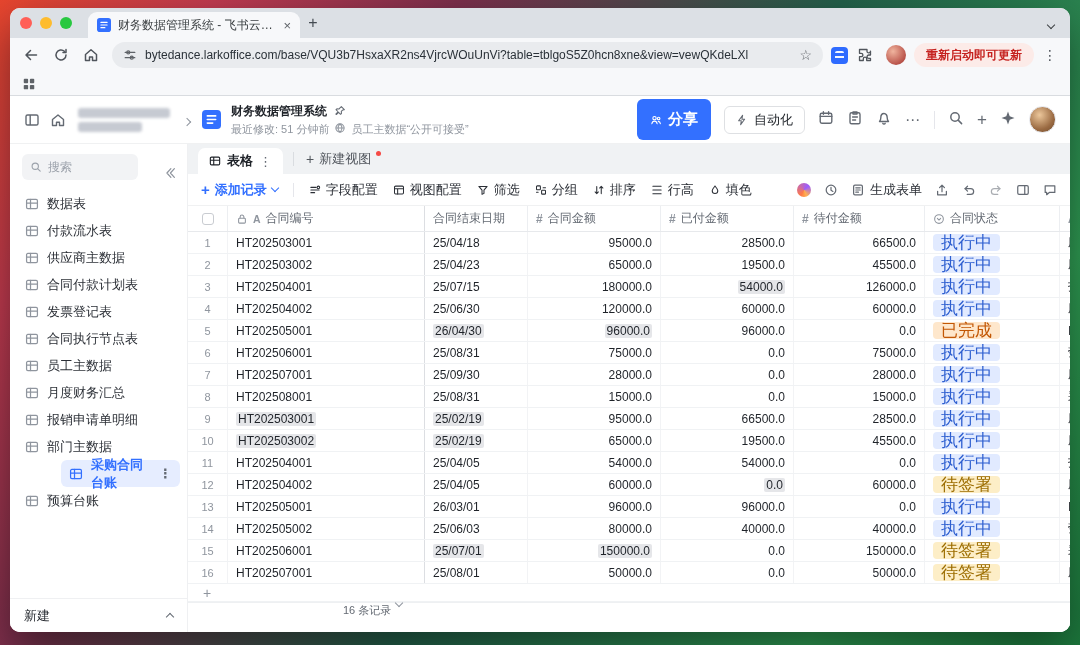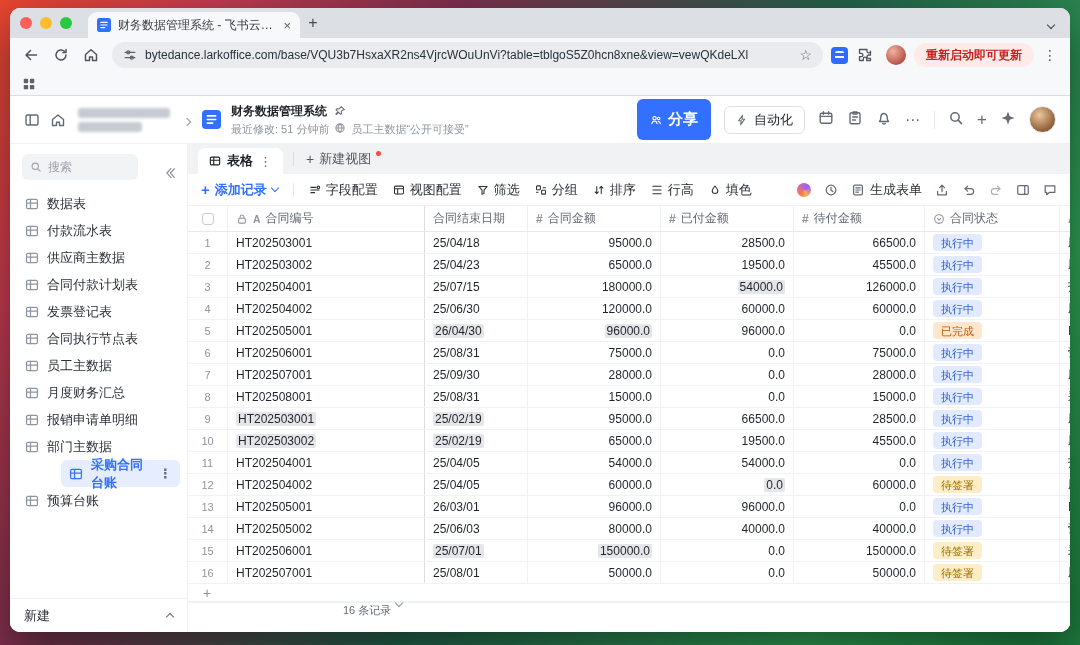--- a/index.html
+++ b/index.html
@@ -105,21 +105,21 @@
   .thead { height:26px; flex:none; border-bottom:1px solid #e7e9ec; color:#646a73; }
   .th { display:flex; align-items:center; gap:5px; padding:0 8px; border-right:1px solid #eceef1; font-size:12px; min-width:0; overflow:hidden; white-space:nowrap; }
   .ftype { font-size:10.5px; font-weight:700; color:#8f959e; }
   .hash { font-size:12px; font-weight:700; color:#8f959e; }
   .cb { width:12px; height:12px; border:1px solid #c9ccd1; border-radius:3px; background:#fff; margin:0 auto; }
   .trow { height:22px; flex:none; border-bottom:1px solid #f0f2f4; }
   .td { display:flex; align-items:center; padding:0 8px; border-right:1px solid #f2f3f5; color:#1f2329; min-width:0; overflow:hidden; white-space:nowrap; }
   .td.num { justify-content:center; color:#8f959e; font-size:11px; }
   .td.money { justify-content:flex-end; }
   .th:nth-child(2), .td.c-id { border-right-color:#dcdee2; }
-  .pill { font-size:11px; padding:1.5px 8px; border-radius:4px; line-height:14px; white-space:nowrap; }
+  .pill { font-size:17px; padding:1.5px 8px; border-radius:4px; line-height:14px; white-space:nowrap; }
   .hl { background:#e5e6e9; border-radius:2px; padding:0 2px; }
   .addrow { height:18px; flex:none; border-bottom:1px solid #f0f2f4; display:flex; align-items:center; padding-left:15px; color:#8f959e; font-size:14px; }
   .grid-footer { margin-top:auto; height:32px; flex:none; border-top:1px solid #eef0f2; display:flex; gap:5px; padding-left:155px; font-size:11px; color:#646a73; background:#fff; }
 </style>
 </head>
 <body>
 
 <div class="window">
 
   <div class="tabstrip">

